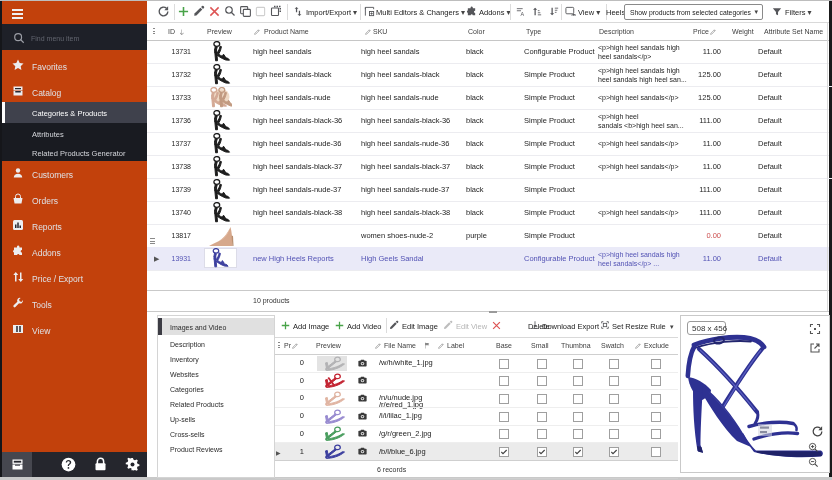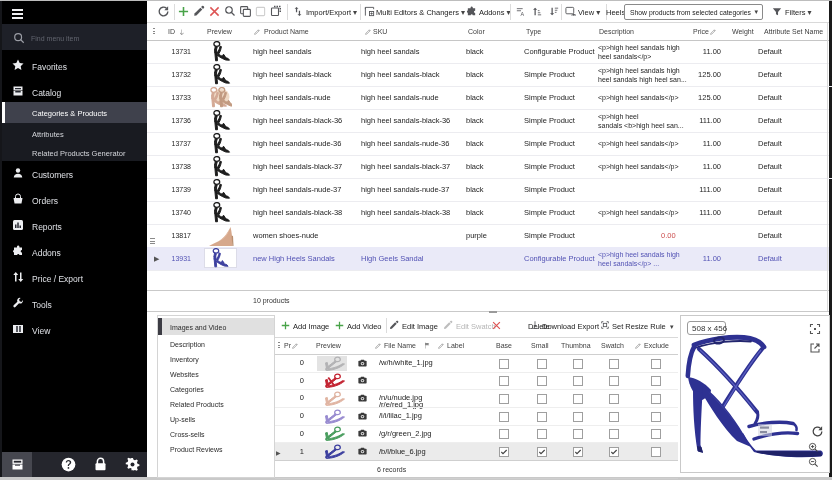--- a/index.html
+++ b/index.html
@@ -73,21 +73,21 @@
           </g>
         </g>
 </defs>
     </svg>
 
 <div class="abs" style="left:0;top:0;width:832px;height:1px;background:#bdbdbd;"></div>
 <div class="abs" style="left:0;top:1px;width:2px;height:477px;background:#15161a;"></div>
 <div class="abs" style="left:829px;top:1px;width:3px;height:477px;background:#1a1a1a;"></div>
 <div class="abs" style="left:0;top:477px;width:832px;height:3px;background:#c9c9c9;"></div>
 
-<div class="abs" style="left:2px;top:1px;width:145px;height:476px;background:#000000;">
+<div class="abs" style="left:2px;top:1px;width:145px;height:476px;background:#c2410c;">
 
   <div class="abs" style="left:10px;top:7.5px;width:11px;height:2px;background:#f0f0f2;"></div>
   <div class="abs" style="left:10px;top:11.5px;width:11px;height:2px;background:#f0f0f2;"></div>
   <div class="abs" style="left:10px;top:15.5px;width:11px;height:2px;background:#f0f0f2;"></div>
 
   <div class="abs" style="left:0;top:23px;width:145px;height:26px;background:#1e2028;">
     <svg class="abs" style="left:11px;top:8px;" width="12" height="12" viewBox="0 0 14 14">
           <circle cx="6" cy="6" r="4" fill="none" stroke="#9b9da5" stroke-width="1.4"></circle>
           <line x1="9" y1="9" x2="12.5" y2="12.5" stroke="#9b9da5" stroke-width="1.4"></line>
         </svg>
@@ -387,34 +387,34 @@
         <div class="abs" style="left:377px;top:0;height:23px;line-height:23px;font-size:7.5px;color:#1e1e1e;">Simple Product</div>
         <div class="abs" style="left:451px;top:8px;font-size:7px;color:#1e1e1e;">&lt;p&gt;high heel sandals&lt;/p&gt;</div>
         <div class="abs" style="left:514px;top:0;width:60px;height:23px;line-height:23px;text-align:right;font-size:7.5px;color:#1e1e1e;">111.00</div>
         <div class="abs" style="left:611px;top:0;height:23px;line-height:23px;font-size:7.5px;color:#1e1e1e;">Default</div>
       </div>
 <div class="abs" style="left:0;top:201px;width:682px;height:23px;border-bottom:1px solid #ececf0;">
         <div class="abs" style="left:18px;top:0;width:26px;height:23px;line-height:23px;text-align:right;font-size:7px;color:#1e1e1e;">13817</div>
         <svg class="abs" style="left:53px;top:2px;" width="38" height="20" viewBox="0 0 38 20">
           <use href="#sh-pump"></use>
         </svg>
-        <div class="abs" style="left:106px;top:0;width:108px;height:23px;line-height:23px;font-size:7.5px;color:#1e1e1e;overflow:hidden;">women shoes-nude</div>
+        <div class="abs" style="left:214px;top:0;width:100px;height:23px;line-height:23px;font-size:7.5px;color:#1e1e1e;overflow:hidden;">women shoes-nude-2</div>
         <div class="abs" style="left:319px;top:0;height:23px;line-height:23px;font-size:7.5px;color:#1e1e1e;">purple</div>
         <div class="abs" style="left:377px;top:0;height:23px;line-height:23px;font-size:7.5px;color:#1e1e1e;">Simple Product</div>
-        <div class="abs" style="left:514px;top:0;width:60px;height:21px;line-height:23px;font-size:7.5px;color:#cc4f4f;">0.00</div>
+        <div class="abs" style="left:514px;top:0;width:60px;height:21px;line-height:23px;text-align:right;font-size:7.5px;color:#cc4f4f;">0.00</div>
         <div class="abs" style="left:611px;top:0;height:23px;line-height:23px;font-size:7.5px;color:#1e1e1e;">Default</div>
       </div>
 <div class="abs" style="left:0;top:224px;width:682px;height:23px;background:#eaeaf8;border-bottom:1px solid #ececf0;">
         <div class="abs" style="left:7px;top:8px;font-size:7px;color:#555;">▶</div>
         <div class="abs" style="left:18px;top:0;width:26px;height:23px;line-height:23px;text-align:right;font-size:7px;color:#5252b4;">13931</div>
         <div class="abs" style="left:57px;top:1px;width:33px;height:20px;background:#fff;border:1px solid #dcdce8;box-sizing:border-box;"></div>
         <svg class="abs" style="left:62px;top:1px;" width="22" height="20" viewBox="0 0 22 21">
           <use href="#sh-blue"></use>
         </svg>
-        <div class="abs" style="left:106px;top:0;width:108px;height:23px;line-height:23px;font-size:7.5px;color:#5252b4;overflow:hidden;">new High Heels Sandals</div>
+        <div class="abs" style="left:106px;top:0;width:108px;height:23px;line-height:23px;font-size:7.5px;color:#5252b4;overflow:hidden;">new High Heels Reports</div>
         <div class="abs" style="left:214px;top:0;width:100px;height:23px;line-height:23px;font-size:7.5px;color:#5252b4;overflow:hidden;">High Geels Sandal</div>
         <div class="abs" style="left:319px;top:0;height:23px;line-height:23px;font-size:7.5px;color:#5252b4;"></div>
         <div class="abs" style="left:377px;top:0;height:23px;line-height:23px;font-size:7.5px;color:#5252b4;">Configurable Product</div>
         <div class="abs" style="left:451px;top:3px;font-size:7px;line-height:9px;color:#5252b4;">&lt;p&gt;high heel sandals high<br>heel sandals&lt;/p&gt; ...</div>
         <div class="abs" style="left:514px;top:0;width:60px;height:23px;line-height:23px;text-align:right;font-size:7.5px;color:#5252b4;">11.00</div>
         <div class="abs" style="left:611px;top:0;height:23px;line-height:23px;font-size:7.5px;color:#5252b4;">Default</div>
       </div>
 </div>
 
 <div class="abs" style="left:147px;top:290px;width:682px;height:20px;border-top:1px solid #c9c9c9;border-bottom:1px solid #c9c9c9;background:#fff;">
@@ -453,21 +453,21 @@
   <div class="abs" style="left:111px;top:3px;width:1px;height:15px;background:#dcdcdc;"></div>
   <svg class="abs" style="left:114px;top:5px;" width="10" height="10" viewBox="0 0 24 24">
         <path fill="#55565a" d="M3 17.2L14.8 5.4l3.8 3.8L6.8 21 2.5 21.5z"></path>
         <path fill="#55565a" d="M16.2 4l1.9-1.9a1.9 1.9 0 012.7 0l1.1 1.1a1.9 1.9 0 010 2.7L20 7.8z"></path>
       </svg>
   <div class="abs" style="left:127px;top:7px;">Edit Image</div>
   <svg class="abs" style="left:168px;top:5px;" width="10" height="10" viewBox="0 0 24 24">
         <path fill="#bdbdbd" d="M3 17.2L14.8 5.4l3.8 3.8L6.8 21 2.5 21.5z"></path>
         <path fill="#bdbdbd" d="M16.2 4l1.9-1.9a1.9 1.9 0 012.7 0l1.1 1.1a1.9 1.9 0 010 2.7L20 7.8z"></path>
       </svg>
-  <div class="abs" style="left:181px;top:7px;color:#b5b5b5;">Edit Swatch</div>
+  <div class="abs" style="left:181px;top:7px;color:#b5b5b5;">Edit View</div>
   <svg class="abs" style="left:217px;top:6px;" width="9" height="9" viewBox="0 0 24 24">
         <path fill="none" stroke="#dd5454" stroke-width="3.2" d="M3 3l18 18M21 3L3 21"></path>
       </svg>
   <div class="abs" style="left:229px;top:7px;padding-left:24px;">Delete</div>
   <svg class="abs" style="left:255px;top:5px;" width="10" height="10" viewBox="0 0 24 24">
         <path fill="#55565a" d="M11 3h2v9h3l-4 4.5L8 12h3z"></path>
         <path fill="#55565a" d="M4 19h16v2H4z"></path>
       </svg>
   <div class="abs" style="left:267px;top:7px;">Download Export</div>
   <svg class="abs" style="left:325px;top:5px;" width="10" height="10" viewBox="0 0 24 24">

